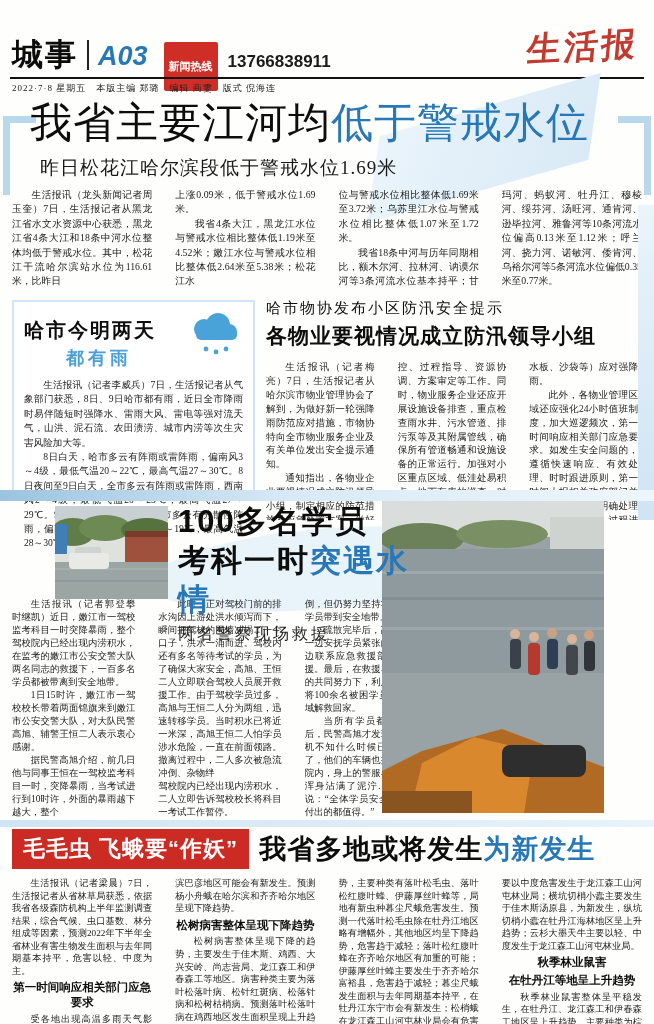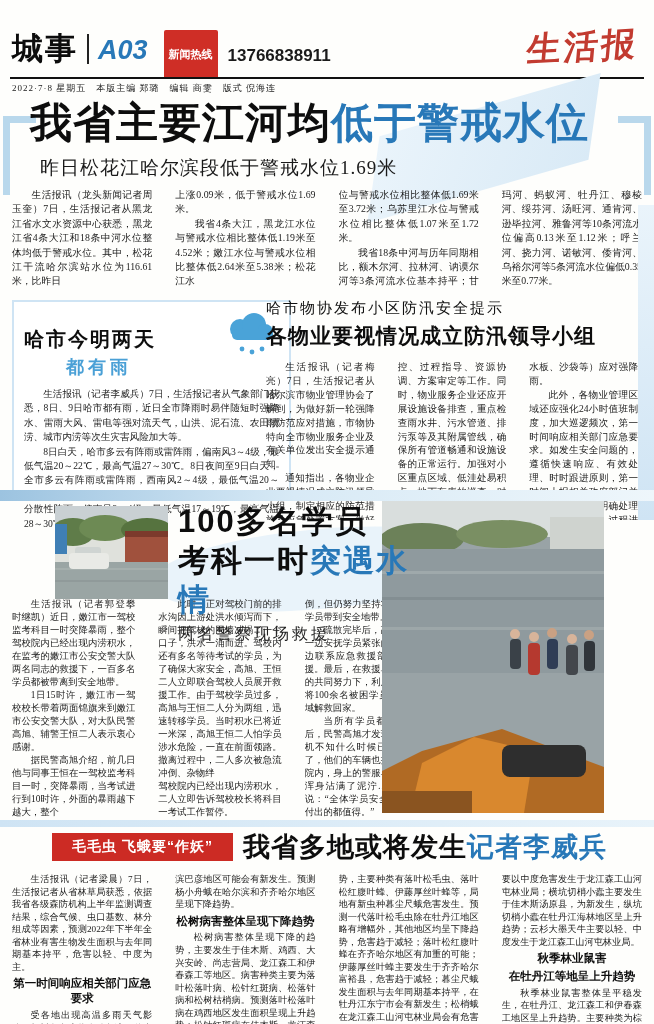--- a/index.html
+++ b/index.html
@@ -4,44 +4,44 @@
 <style>
   html,body{margin:0;padding:0;background:#888;}
   .page{position:relative;width:654px;height:1024px;background:#fefefc;margin:0 auto;overflow:hidden;
         font-family:"Liberation Serif",serif;color:#1a1a1a;}
   
   .hdr{position:absolute;top:26px;left:12px;right:12px;height:48px;}
   .sec-title{font-size:31px;font-weight:900;letter-spacing:2px;color:#0c0c0c;}
   .vline{display:inline-block;width:2px;height:30px;background:#222;margin:0 9px -5px 9px;}
   .pageno{font-size:27px;font-weight:900;font-style:italic;color:#2878b8;font-family:"Liberation Sans",sans-serif;}
   .hotbadge{display:inline-block;background:#cf2e26;color:#fff;font-size:11px;font-weight:700;
-            padding:17px 5px;border-radius:2px;margin:4px 6px 6px 12px;vertical-align:middle;font-family:"Liberation Sans",sans-serif;}
+            padding:17px 5px;border-radius:2px;margin:16px 6px 6px 12px;vertical-align:middle;font-family:"Liberation Sans",sans-serif;}
   .hotnum{font-size:17px;font-weight:800;font-family:"Liberation Sans",sans-serif;vertical-align:middle;}
   .masthead{position:absolute;right:4px;top:-2px;font-size:34px;font-weight:900;color:#c23b30;
             transform:skewX(-8deg) rotate(-3deg);letter-spacing:3px;font-family:"Liberation Serif",serif;}
   .hdr-rule{position:absolute;top:77px;left:10px;right:10px;height:2px;background:#111;}
   .dateline{position:absolute;top:82px;left:12px;font-size:9px;letter-spacing:1px;color:#222;}
   
   .lead{position:absolute;top:96px;left:0;width:654px;height:198px;}
   .bracket-l{position:absolute;left:3px;top:20px;width:26px;height:72px;border-top:7px solid #b9d8ec;border-left:7px solid #b9d8ec;}
   .bracket-r{position:absolute;right:3px;top:20px;width:26px;height:72px;border-top:7px solid #b9d8ec;border-right:7px solid #b9d8ec;}
   .watermark{position:absolute;right:55px;top:12px;width:230px;height:80px;
              background:linear-gradient(105deg,#eaf4fb,#d9eaf6);transform:rotate(-16deg) skewX(-24deg);z-index:0;}
-  .lead h1{position:relative;z-index:1;margin:4px 0 0 30px;font-size:42px;line-height:1.1;font-weight:700;
+  .lead h1{position:relative;z-index:1;margin:4px 0 0 30px;font-size:42px;line-height:1.1;font-weight:400;
            letter-spacing:1px;font-family:"Liberation Sans",sans-serif;color:#0d0d0d;}
   .blue{color:#2878b8;}
   .lead .sub{position:relative;z-index:1;margin:9px 0 0 40px;font-size:19px;color:#1a1a1a;letter-spacing:1px;}
   .cols{display:flex;gap:23px;text-align:justify;}
   .cols .col{flex:1;overflow:hidden;}
   .lead .cols{position:absolute;left:12px;right:12px;top:92px;height:102px;font-size:9.8px;line-height:1.47;}
   p.bp{margin:0;text-indent:2em;}
   p.cont{text-indent:0;}
   
-  .weather{position:absolute;top:300px;left:12px;width:279px;height:200px;border:2px solid #cfe4f4;background:#fff;
-           padding:24px 10px;box-sizing:border-box;}
+  .weather{position:absolute;top:300px;left:12px;width:243px;height:200px;border:2px solid #cfe4f4;background:#fff;
+           padding:15px 10px;box-sizing:border-box;}
   .wx-title{font-size:20px;font-weight:900;font-family:"Liberation Sans",sans-serif;letter-spacing:2px;color:#0d0d0d;}
   .wx-sub{width:150px;text-align:center;font-size:18px;font-weight:700;letter-spacing:4px;color:#4aa0d6;
           font-family:"Liberation Sans",sans-serif;margin-top:2px;}
   .wx-icon{position:absolute;right:12px;top:10px;}
   .wx-body{margin-top:8px;font-size:9.6px;line-height:1.5;text-align:justify;}
   
   .prop{position:absolute;top:299px;left:266px;width:372px;}
   .prop .kicker{text-align:left;font-size:15px;letter-spacing:2px;color:#111;margin:0;}
   .prop h3{text-align:left;font-size:21px;font-weight:900;letter-spacing:1px;margin:4px 0 0 0;color:#0d0d0d;}
   .prop .cols{margin-top:10px;height:160px;font-size:9.6px;line-height:1.45;}
@@ -56,22 +56,22 @@
   .photo-left{position:absolute;left:55px;top:5px;width:113px;height:93px;z-index:1;}
   .photo-right{position:absolute;right:4px;top:0;width:222px;height:312px;z-index:1;}
   .rescue .headgrp{position:absolute;left:178px;top:2px;width:250px;z-index:2;font-family:"Liberation Sans",sans-serif;}
   .rescue .h-line{font-size:31px;font-weight:900;letter-spacing:2px;line-height:1.25;color:#0d0d0d;}
   .rescue .h-sub{font-size:16px;font-weight:400;font-family:"Liberation Serif",serif;letter-spacing:3px;margin-top:5px;color:#222;}
   .rescue .cols{position:absolute;left:12px;top:97px;width:416px;height:220px;font-size:9.4px;line-height:1.38;}
   
   .band2{position:absolute;top:820px;left:0;width:654px;height:7px;background:linear-gradient(90deg,#cfe4f4,#e8f3fa);}
   .pest{position:absolute;top:829px;left:0;width:654px;}
   .pest .headrow{margin-left:12px;display:flex;align-items:center;gap:10px;}
-  .redbox{background:#cc2b24;color:#fff;font-size:14px;font-weight:900;font-family:"Liberation Sans",sans-serif;
-          padding:5px 20px;letter-spacing:1px;white-space:nowrap;margin-left:40px;}
+  .redbox{background:#cc2b24;color:#fff;font-size:22px;font-weight:900;font-family:"Liberation Sans",sans-serif;
+          padding:5px 11px;letter-spacing:1px;white-space:nowrap;}
   .pest h3{margin:0;font-size:27px;font-weight:900;font-family:"Liberation Sans",sans-serif;letter-spacing:1px;color:#0d0d0d;}
   .pest .cols{margin:8px 12px 0 12px;height:152px;font-size:9.2px;line-height:1.36;}
   .subhd{margin:3px 0;text-align:center;font-size:11.5px;font-weight:900;text-indent:0;
          font-family:"Liberation Sans",sans-serif;color:#0d0d0d;line-height:1.3;}
 </style>
 </head>
 <body>
 
 <div class="page">
 
@@ -216,21 +216,21 @@
         <p class="bp">当所有学员都成功撤离后，民警高旭才发现自己的手机不知什么时候已被水冲走了，他们的车辆也搁置在驾校院内，身上的警服早已湿透，浑身沾满了泥泞……他们却说：“全体学员安全撤离了，付出的都值得。”</p>
       </div>
     </div>
   </section>
 
   <div class="band2"></div>
 
   <section class="pest">
     <div class="headrow">
       <span class="redbox">毛毛虫 飞蛾要“作妖”</span>
-      <h3><span>我省多地或将发生</span><span class="blue">记者李威兵</span></h3>
+      <h3><span>我省多地或将发生</span><span class="blue">为新发生</span></h3>
     </div>
     <div class="cols">
       <div class="col">
         <p class="bp">生活报讯（记者梁晨）7日，生活报记者从省林草局获悉，依据我省各级森防机构上半年监测调查结果，综合气候、虫口基数、林分组成等因素，预测2022年下半年全省林业有害生物发生面积与去年同期基本持平，危害以轻、中度为主。</p>
         <p class="subhd">第一时间响应相关部门应急要求</p>
         <p class="bp">受各地出现高温多雨天气影响，杨树灰斑病将在哈尔滨、佳木斯、大庆和绥化地区发生，在佳木斯和绥化地区呈现上升趋势。</p>
 
       </div>
       <div class="col">
         <p class="bp cont">滨巴彦地区可能会有新发生。预测杨小舟蛾在哈尔滨和齐齐哈尔地区呈现下降趋势。</p>

